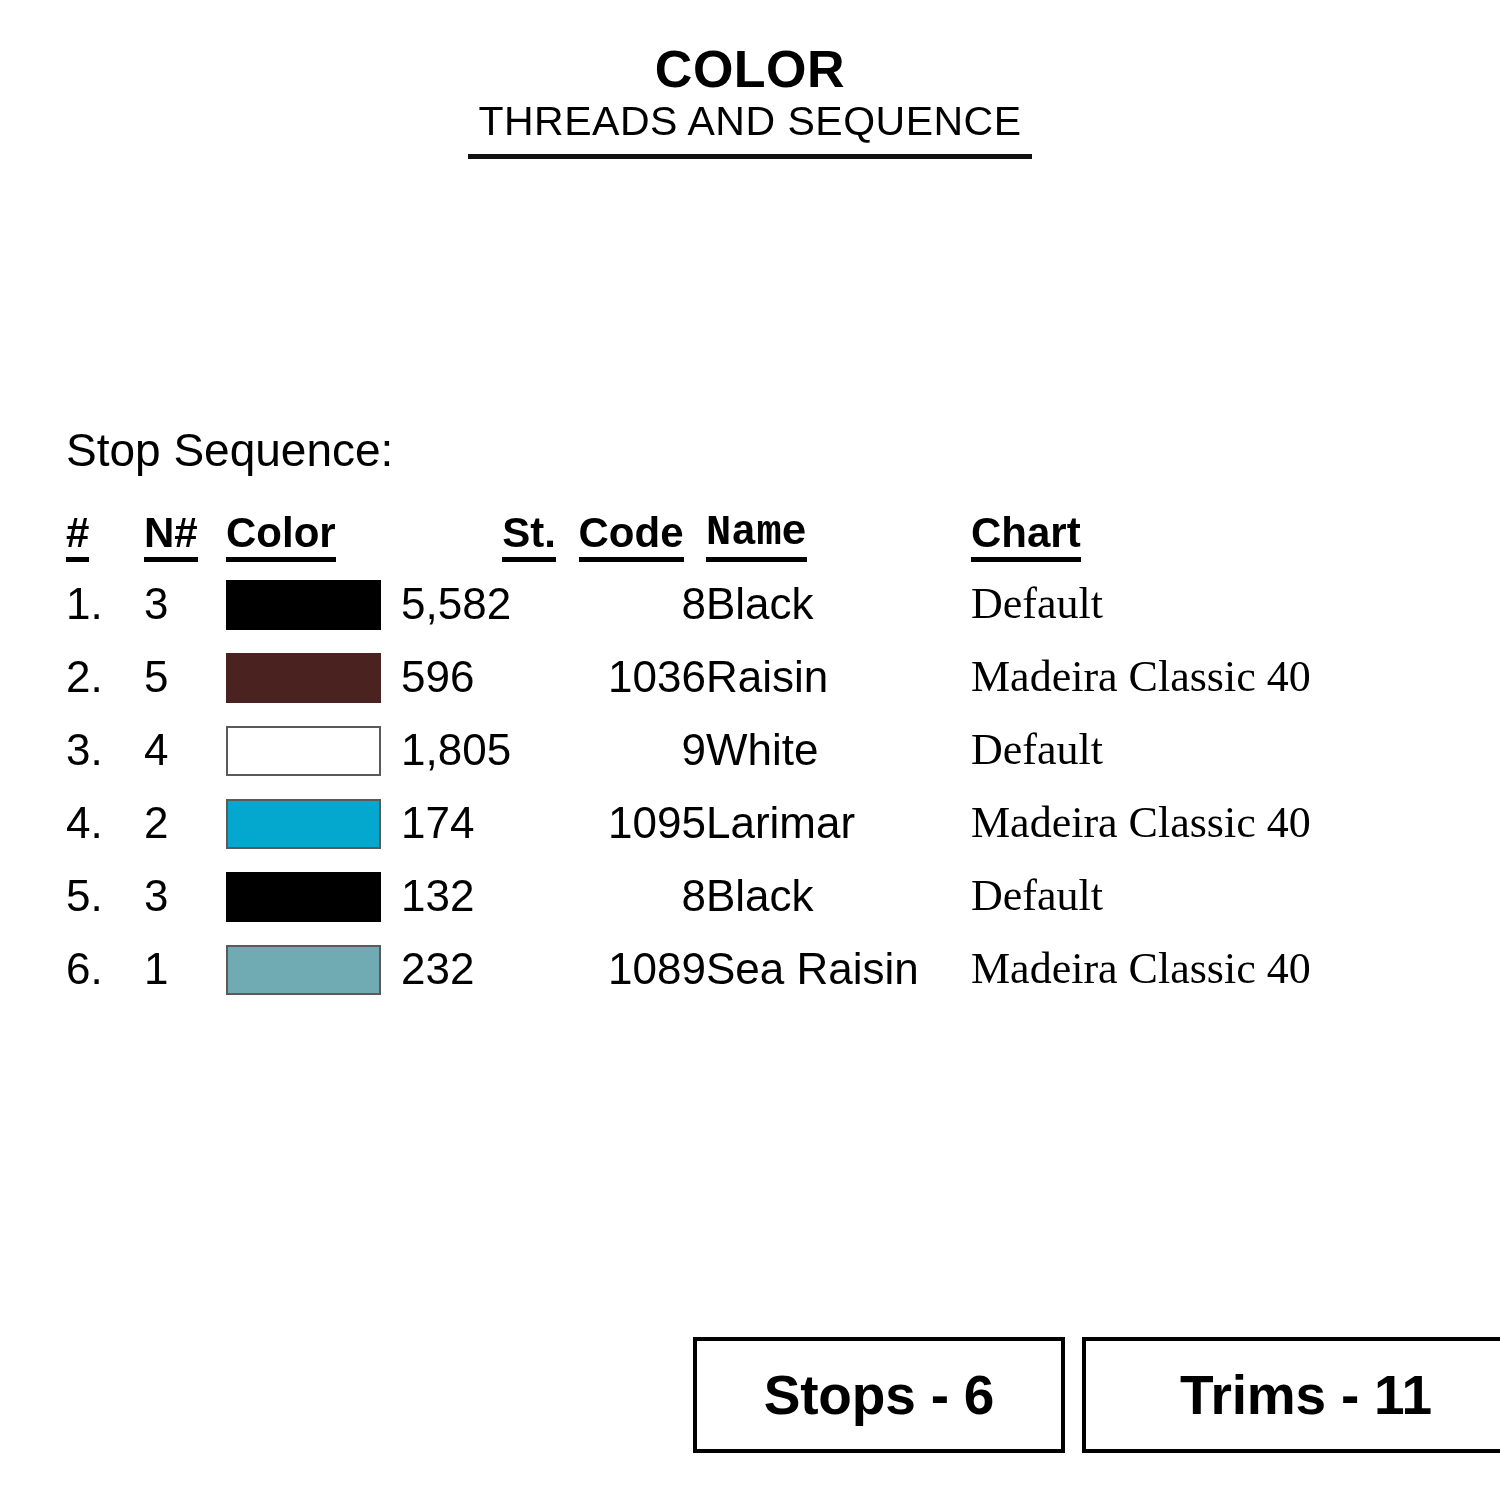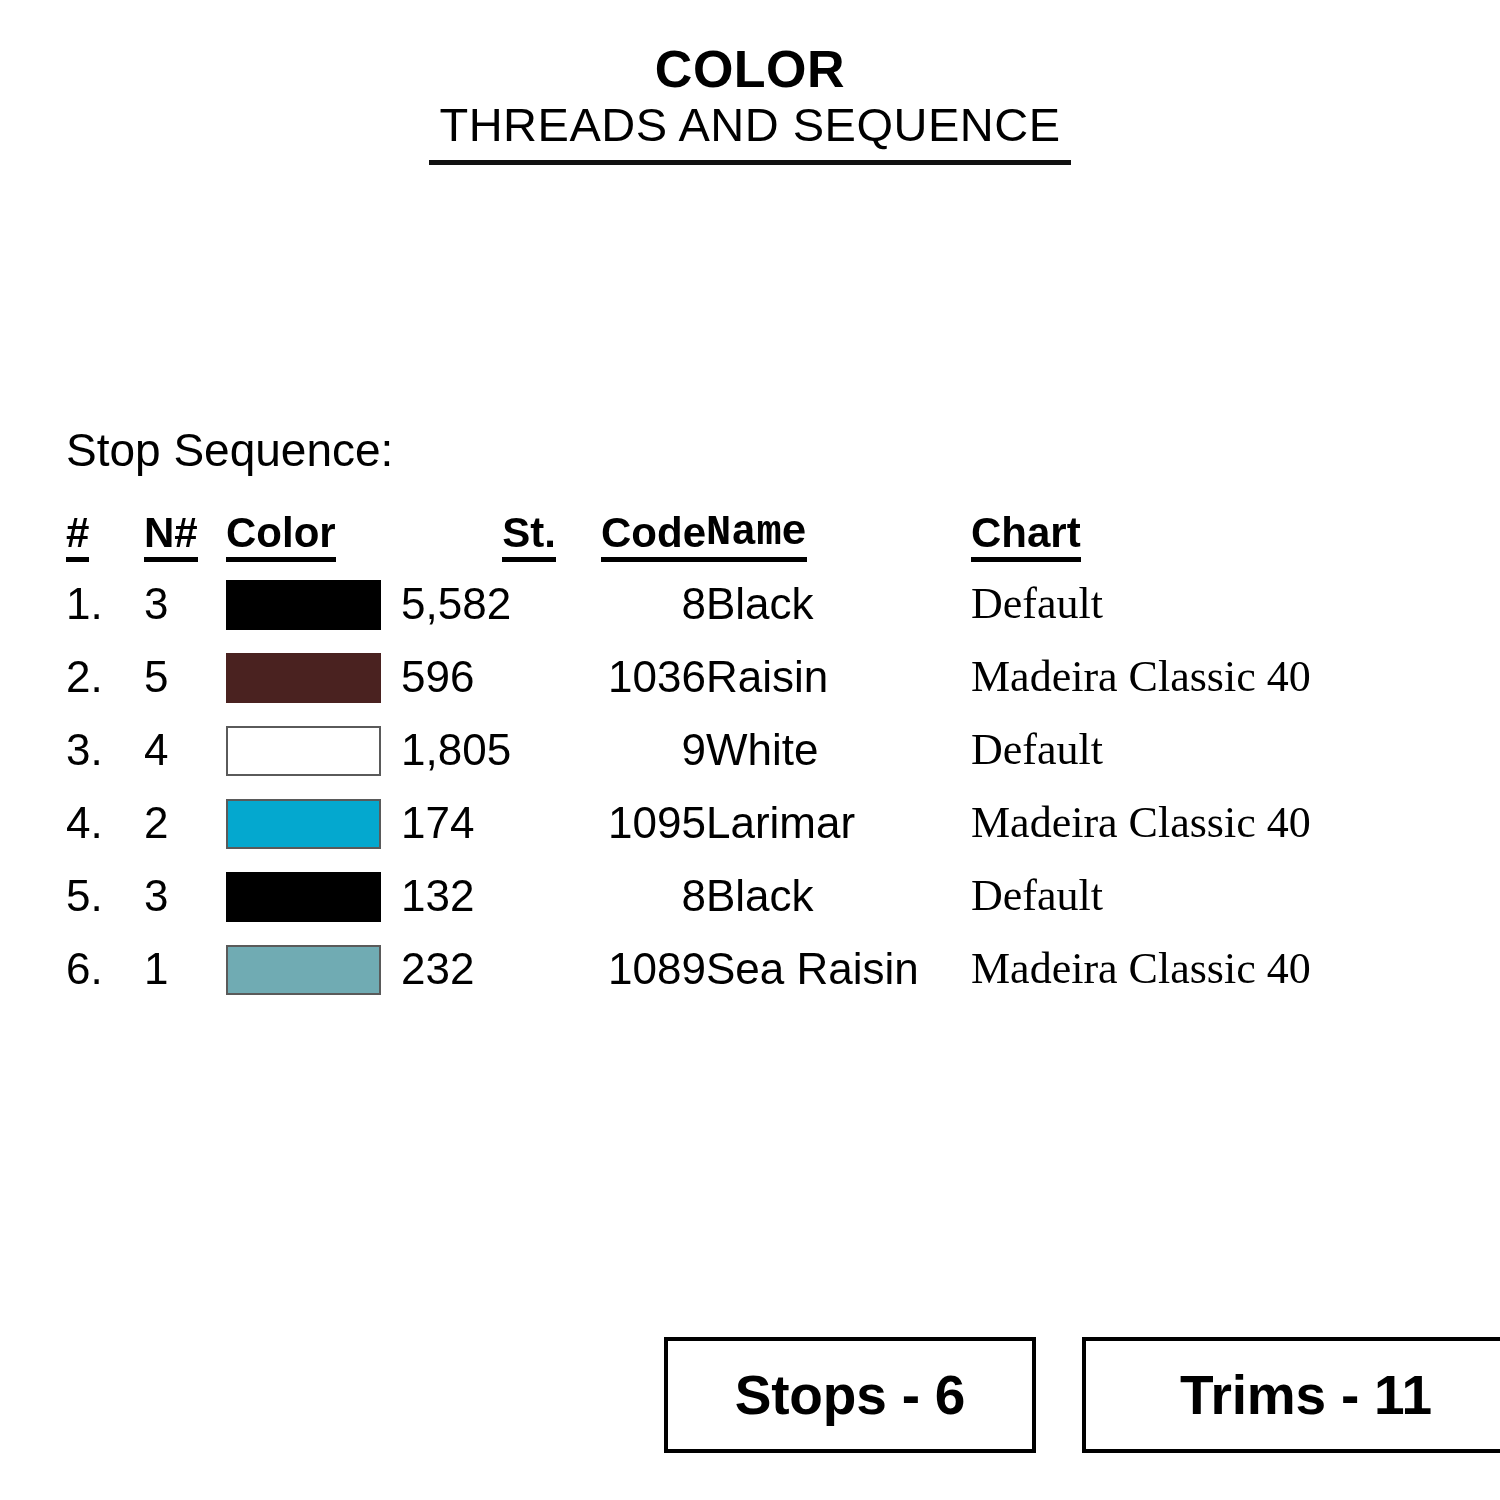--- a/index.html
+++ b/index.html
@@ -31,21 +31,21 @@
     line-height: 1.04;
     margin: 0;
   }
   .doc-subtitle-wrap {
     display: inline-block;
     margin-top: 4px;
     padding: 0 10px 10px 10px;
     border-bottom: 5px solid #111111;
   }
   .doc-subtitle {
-    font-size: 47px;
+    font-size: 41px;
     font-weight: 400;
     letter-spacing: 0.5px;
     line-height: 1.06;
     white-space: nowrap;
   }
 
   
   .sequence-block {
     position: absolute;
     top: 424px;
@@ -94,21 +94,21 @@
   .col-st    { width: 155px; }
   .col-code  { width: 150px; }
   .col-name  { width: 265px; font-family: Liberation Mono, monospace; }
   .col-chart { width: 475px; }
 
   
   th.col-idx   { text-align: left;  padding-left: 2px; }
   th.col-n     { text-align: left;  padding-left: 6px; }
   th.col-color { text-align: left;  padding-left: 18px; }
   th.col-st    { text-align: right; padding-right: 2px; }
-  th.col-code  { text-align: right; padding-right: 2px; }
+  th.col-code  { text-align: center; padding-right: 2px; }
   th.col-name  { text-align: left;  padding-left: 20px; }
   th.col-chart { text-align: left;  padding-left: 12px; }
 
   
   table.thread-table tbody td {
     font-size: 44px;
     height: 73px;
     line-height: 1.0;
   }
   td.c-idx   { text-align: left;  padding-left: 2px; }
@@ -147,21 +147,21 @@
     justify-content: center;
   }
   .summary-box .summary-text {
     font-size: 55px;
     font-weight: 700;
     letter-spacing: -0.2px;
     line-height: 1.0;
     white-space: nowrap;
   }
   .box-color-changes { left: 0px;   width: 590px; }
-  .box-stops         { left: 620px; width: 372px; }
+  .box-stops         { left: 649px; width: 372px; }
   .box-trims         { left: 1038px; width: 448px; }
 </style>
 </head>
 <body>
 
 <div class="doc-header">
   <div class="doc-title">COLOR</div>
   <div class="doc-subtitle-wrap">
     <div class="doc-subtitle">THREADS AND SEQUENCE</div>
   </div>

